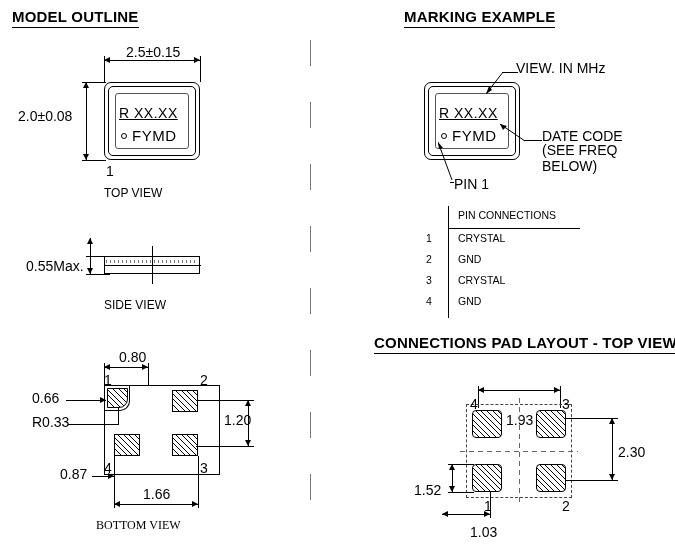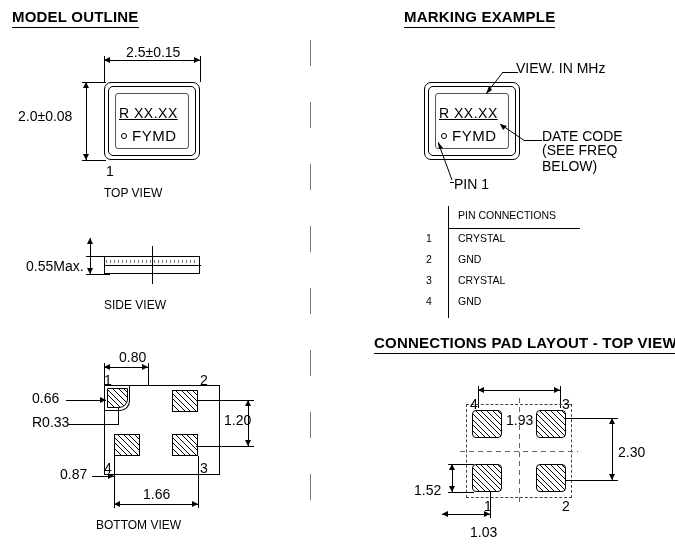--- a/index.html
+++ b/index.html
@@ -198,21 +198,21 @@
 <div class="abs ar ar-r" style="left:108px;top:473px;"></div>
 <div class="abs vline" style="left:114px;top:456px;height:26px;"></div>
 
 <div class="abs t10" style="left:143px;top:486px;">1.66</div>
 <div class="abs hline" style="left:114px;top:504px;width:84px;"></div>
 <div class="abs ar ar-l" style="left:114px;top:501px;"></div>
 <div class="abs ar ar-r" style="left:192px;top:501px;"></div>
 <div class="abs vline" style="left:114px;top:456px;height:52px;"></div>
 <div class="abs vline" style="left:198px;top:456px;height:52px;"></div>
 
-<div class="abs t12 ctr" style="left:96px;top:518px;width:140px;">BOTTOM VIEW</div>
+<div class="abs t12 ctr" style="left:96px;top:518px;width:140px;font-family:Liberation Serif, serif;">BOTTOM VIEW</div>
 
 <div class="abs t hdr ul" style="left:404px;top:8px;">MARKING EXAMPLE</div>
 
 <div class="abs pkg-outer" style="left:424px;top:82px;width:96px;height:78px;">
   <div class="pkg-inner">
     <div class="pkg-inner2"></div>
   </div>
   <div class="lbl-line1">R XX.XX</div>
   <div class="dot" style="left:16px;top:50px;"></div>
   <div class="lbl-line2" style="left:27px;">FYMD</div>

